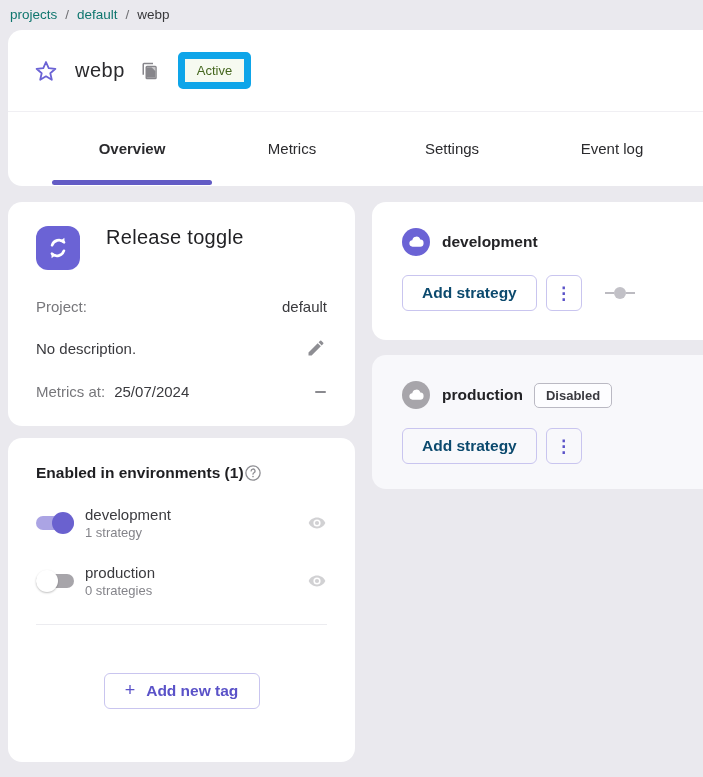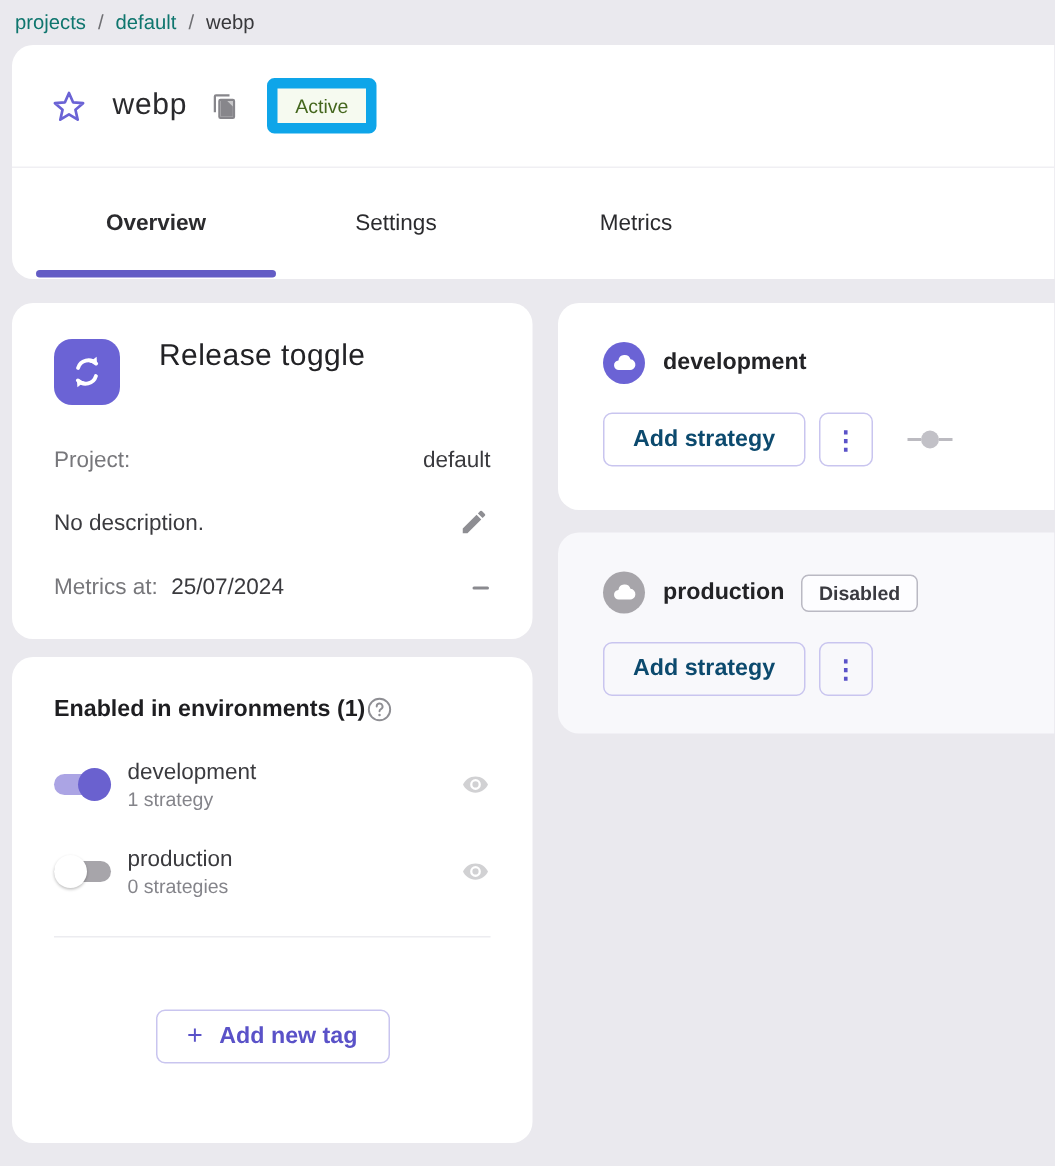--- a/index.html
+++ b/index.html
@@ -31,21 +31,21 @@
     height:82px; display:flex; align-items:center;
     padding-left:26px; border-bottom:1px solid #f0eff3; box-sizing:border-box;
   }
   .star-btn { width:24px; height:24px; display:flex; align-items:center; justify-content:center; cursor:pointer; }
   .page-title { font-size:20px; font-weight:normal; color:#2a2a2d; margin:0 15px 0 17px; letter-spacing:.5px; }
   .copy-btn { width:20px; height:20px; display:flex; align-items:center; justify-content:center; cursor:pointer; margin-right:18px; }
   .status-badge {
     background:#f6faf0; border:7px solid #0ea5e9; color:#44661d;
     font-size:13px; font-weight:normal; border-radius:5px; padding:4px 12px;
   }
-  .tabs { display:flex; padding-left:16px; height:73px; }
+  .tabs { display:flex; padding-left:44px; height:73px; }
   .tab {
     width:160px; display:flex; align-items:center; justify-content:center;
     font-size:15px; color:#2b2b2e; cursor:pointer; position:relative;
   }
   .tab.active { font-weight:bold; }
   .tab-underline {
     position:absolute; left:0; right:0; bottom:0; height:5px;
     background:#635cc5; border-radius:3px;
   }
 
@@ -177,24 +177,27 @@
         </svg>
       </span>
       <span class="status-badge">Active</span>
     </div>
     <div class="tabs">
       <div class="tab active">
         <span>Overview</span>
         <span class="tab-underline"></span>
       </div>
       <div class="tab">
+        <span>Metrics</span>
+      </div>
+      <div class="tab">
         <span>Settings</span>
       </div>
       <div class="tab">
-        <span>Metrics</span>
+        <span>Event log</span>
       </div>
     </div>
   </header>
 
   <section class="meta-card">
     <div class="type-row">
       <span class="type-icon">
         <svg width="26" height="26" viewBox="0 0 24 24">
           <path d="M6.5 9.5 A6.6 6.6 0 0 1 17.6 6.8" fill="none" stroke="#ffffff" stroke-width="2.4" stroke-linecap="round"></path>
           <path d="M17.9 2.6 L18.2 7.6 L13.6 6.0 Z" fill="#ffffff"></path>

